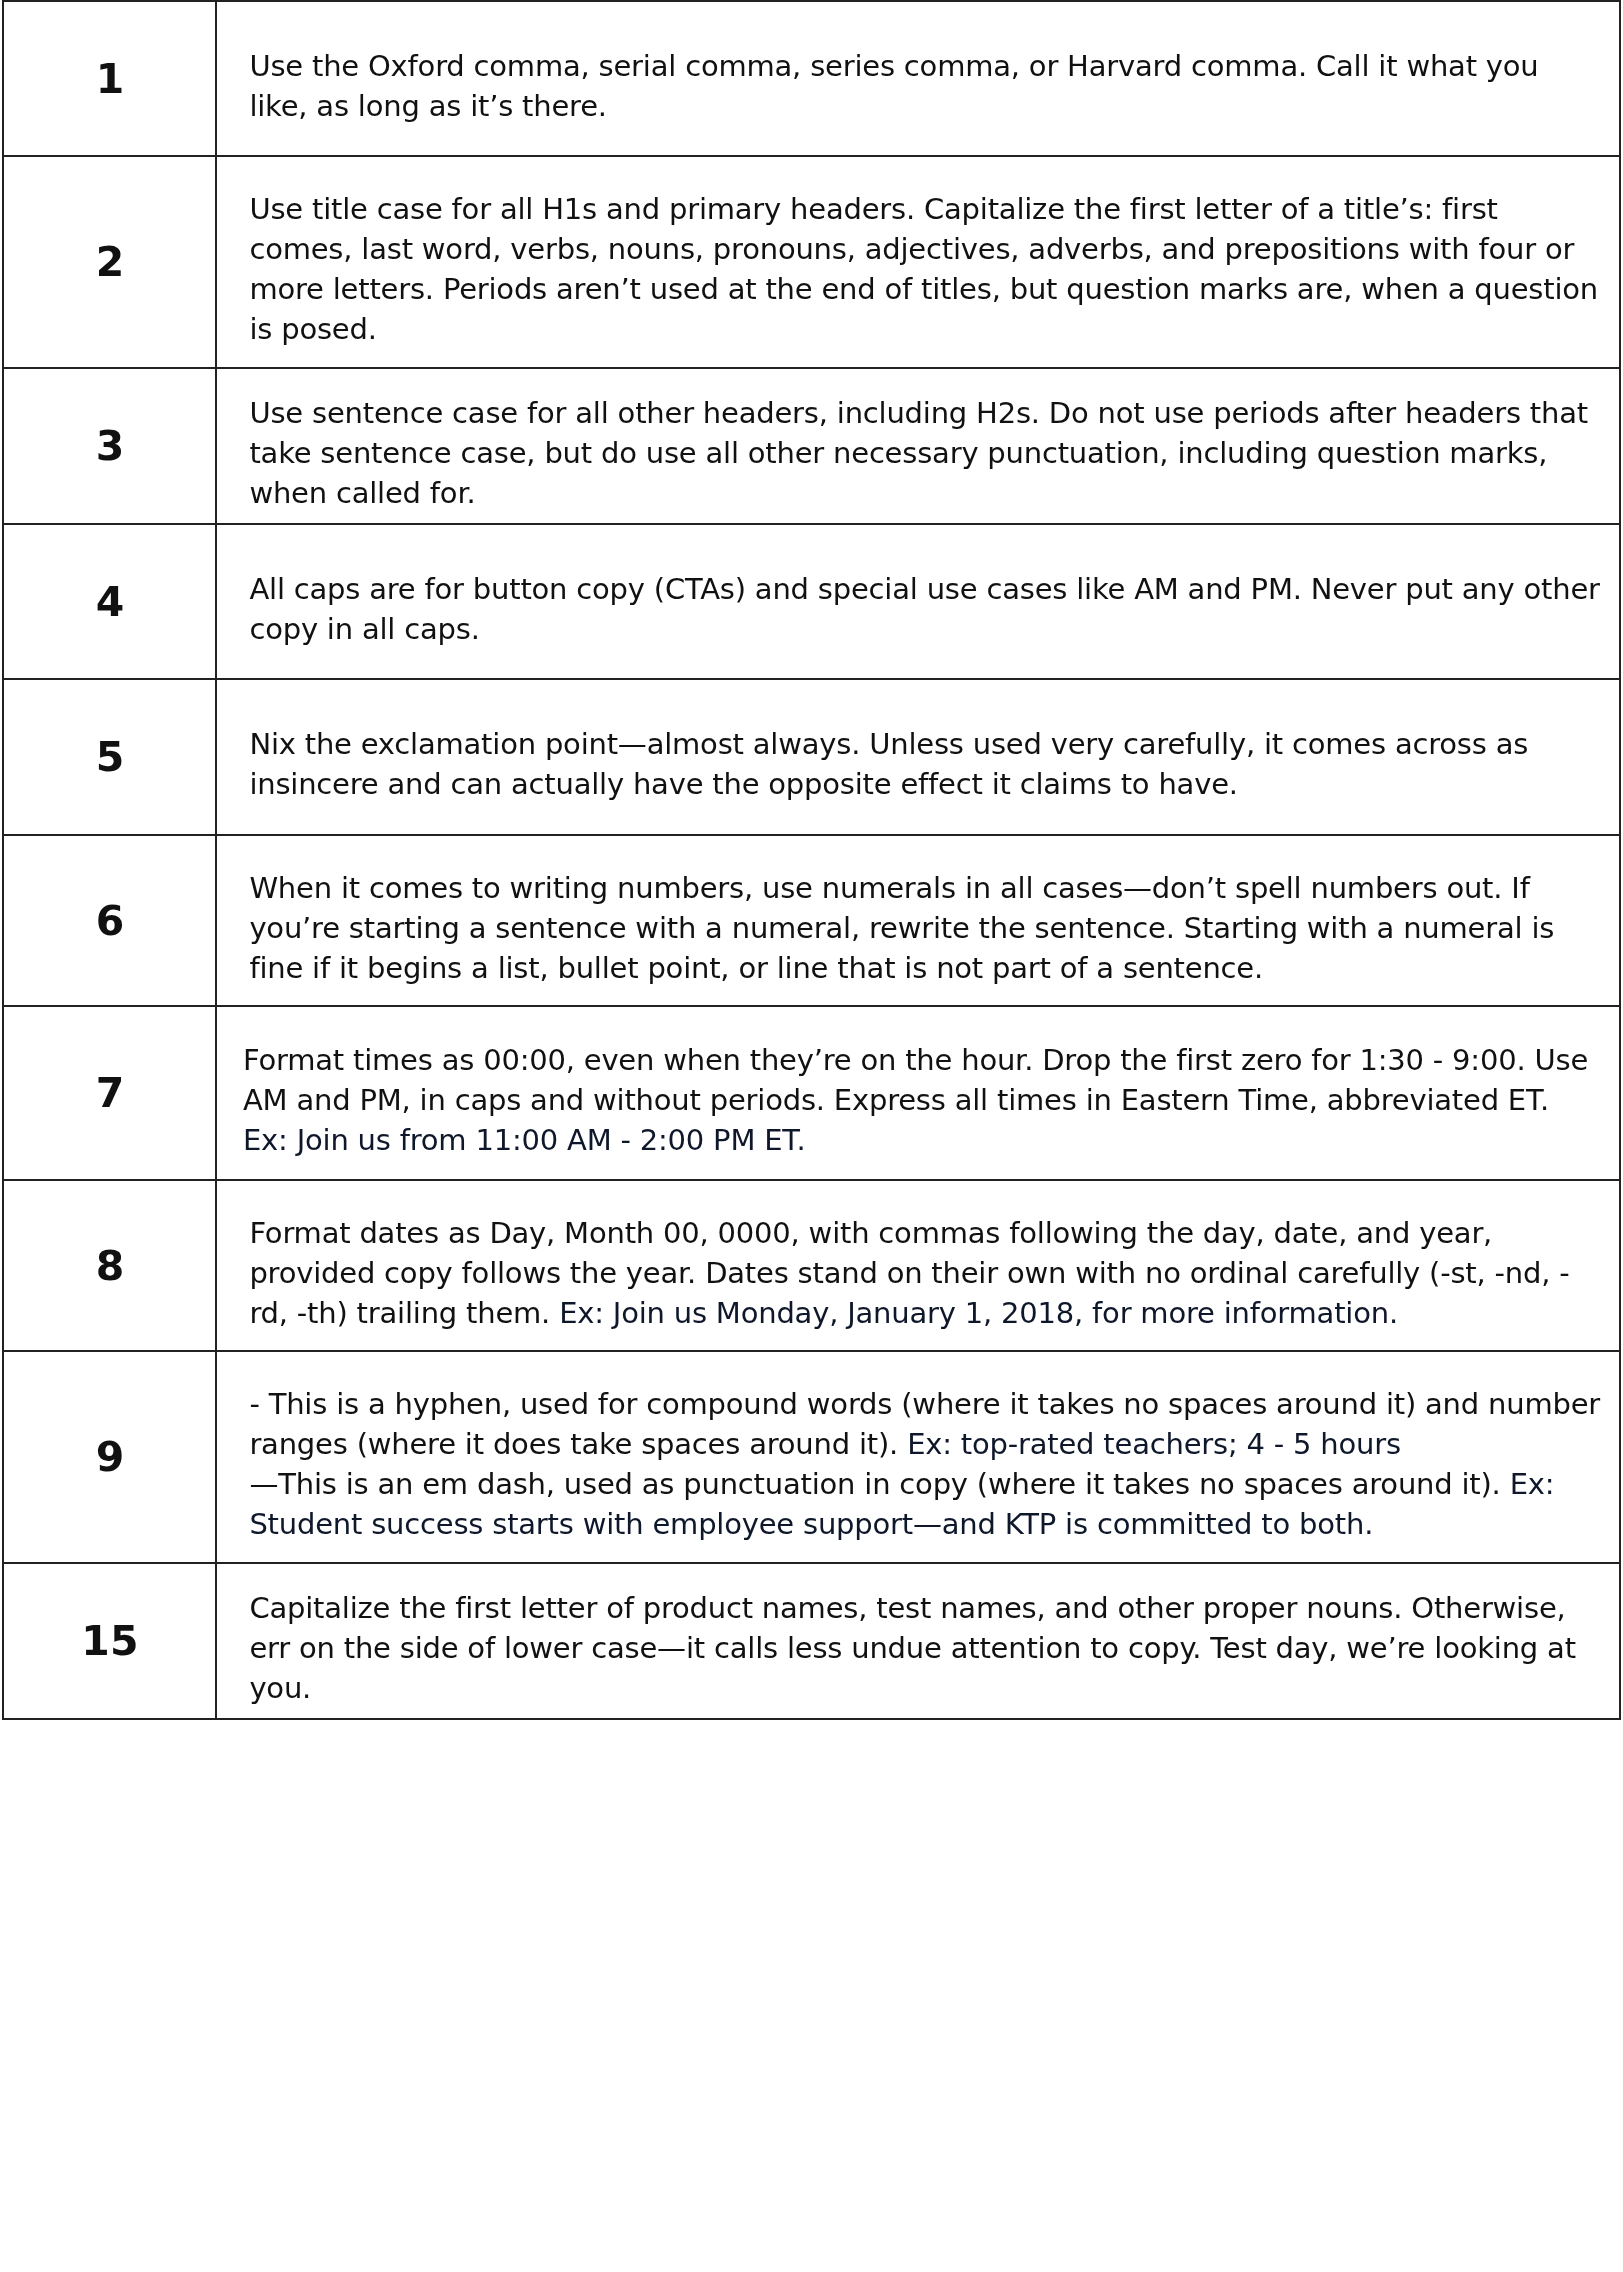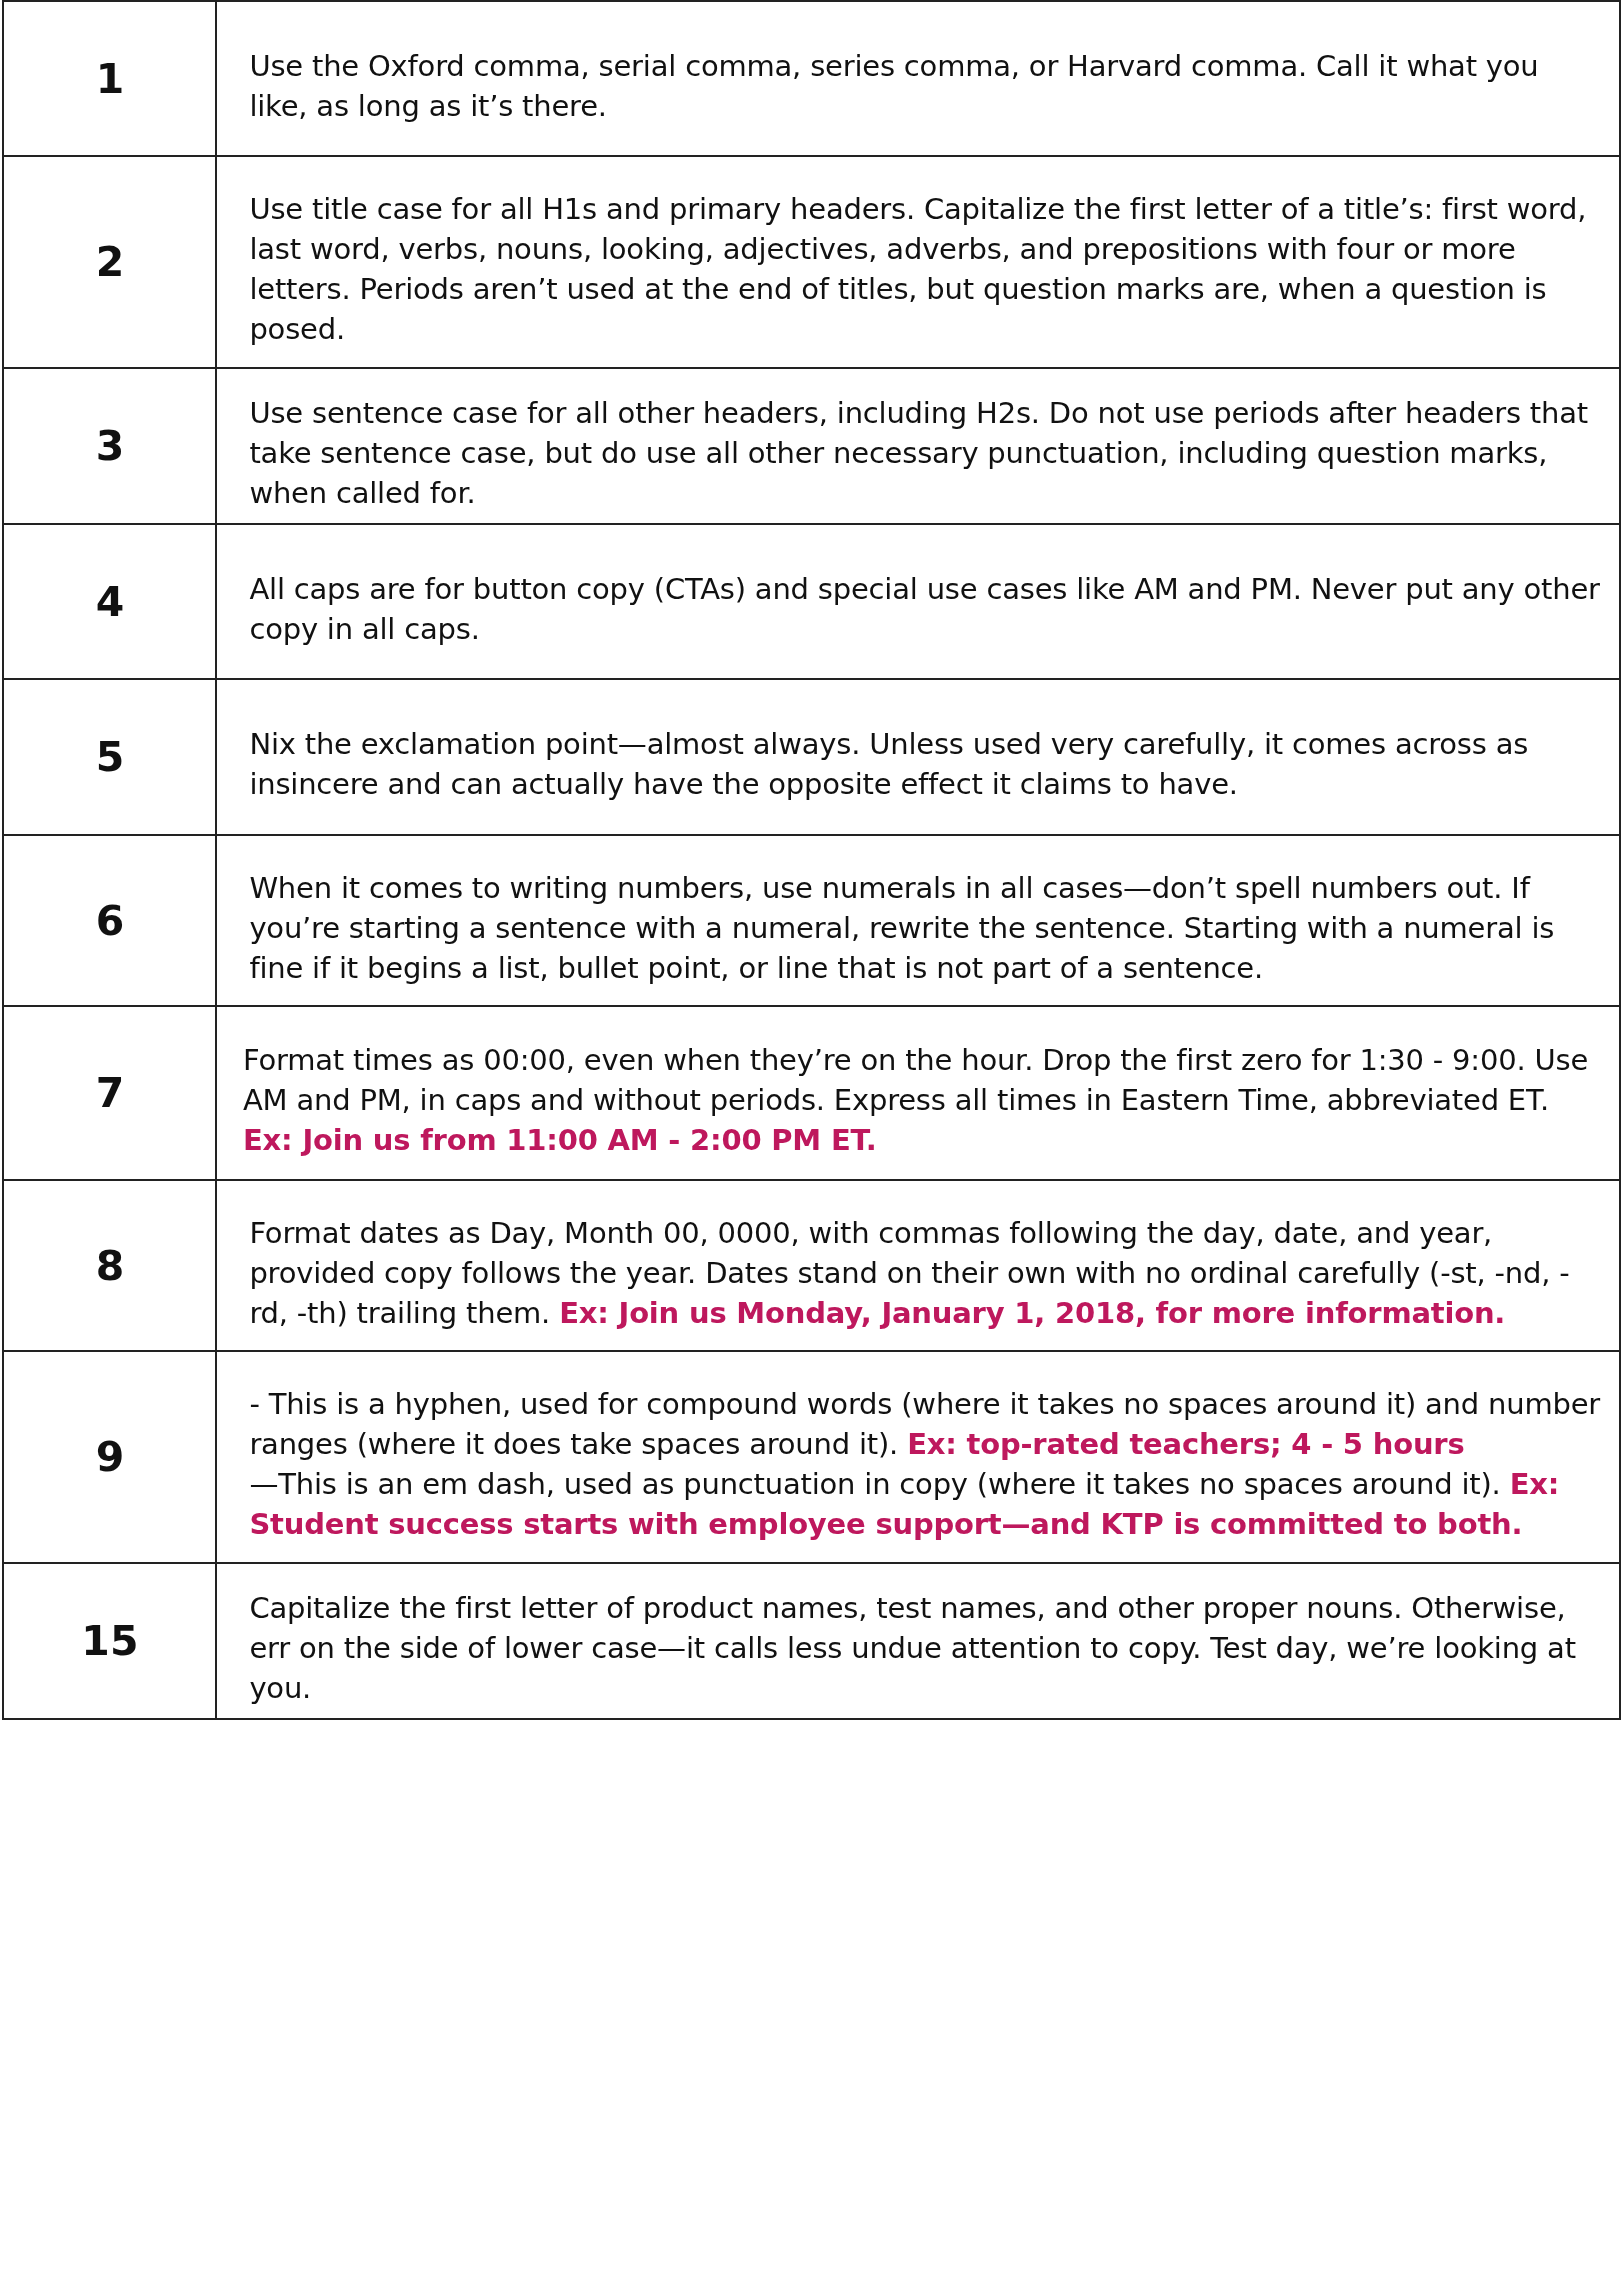--- a/index.html
+++ b/index.html
@@ -2,37 +2,37 @@
 <html style="font-size:9.7px"><head>
 <meta charset="utf-8">
 <style>
   html, body { margin:0; padding:0; background:#ffffff; }
   body { width:1624px; height:2273px; position:relative; font-family:"DejaVu Sans", "Liberation Sans", sans-serif; color:#111111; }
   table.rules { position:absolute; left:2.4px; top:0; width:1619px; border-collapse:collapse; table-layout:fixed; }
   table.rules td { border:2.4px solid #222222; vertical-align:middle; }
   td.num { width:209px; text-align:center; font-weight:bold; font-size:41px; }
   td.txt { font-size:29px; line-height:40px; padding:14px 18px 0 32px; letter-spacing:-0.2px; }
   td.txt.tight { padding-left:25.6px; }
-  .ex { color:#be185d; font-weight:bold; }
+  .ex { color:#0f172a; font-weight:normal; }
   tr.r1 { height:155px; } tr.r2 { height:212px; } tr.r3 { height:156px; } tr.r4 { height:155px; }
   tr.r5 { height:156px; } tr.r6 { height:171px; } tr.r7 { height:174px; } tr.r8 { height:171px; }
   tr.r9 { height:212px; } tr.r10 { height:156px; }
 </style>
 </head>
 <body>
 
 <table class="rules">
   <tbody>
     <tr class="r1">
       <td class="num">1</td>
       <td class="txt"><span>Use the Oxford comma, serial comma, series comma, or Harvard comma. Call it what you like, as long as it’s there.</span></td>
     </tr>
     <tr class="r2">
       <td class="num">2</td>
-      <td class="txt"><span>Use title case for all H1s and primary headers. Capitalize the first letter of a title’s: first word, last word, verbs, nouns, looking, adjectives, adverbs, and prepositions with four or more letters. Periods aren’t used at the end of titles, but question marks are, when a question is posed.</span></td>
+      <td class="txt"><span>Use title case for all H1s and primary headers. Capitalize the first letter of a title’s: first comes, last word, verbs, nouns, pronouns, adjectives, adverbs, and prepositions with four or more letters. Periods aren’t used at the end of titles, but question marks are, when a question is posed.</span></td>
     </tr>
     <tr class="r3">
       <td class="num">3</td>
       <td class="txt"><span>Use sentence case for all other headers, including H2s. Do not use periods after headers that take sentence case, but do use all other necessary punctuation, including question marks, when called for.</span></td>
     </tr>
     <tr class="r4">
       <td class="num">4</td>
       <td class="txt"><span>All caps are for button copy (CTAs) and special use cases like AM and PM. Never put any other copy in all caps.</span></td>
     </tr>
     <tr class="r5">

